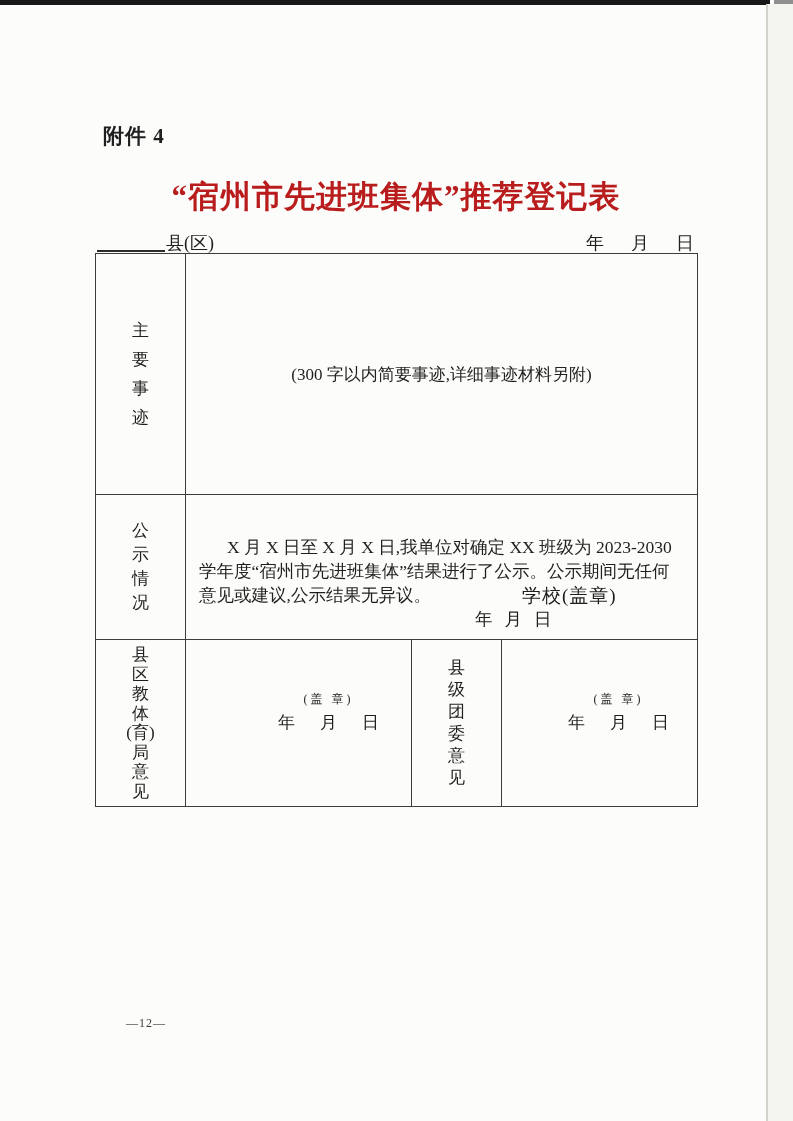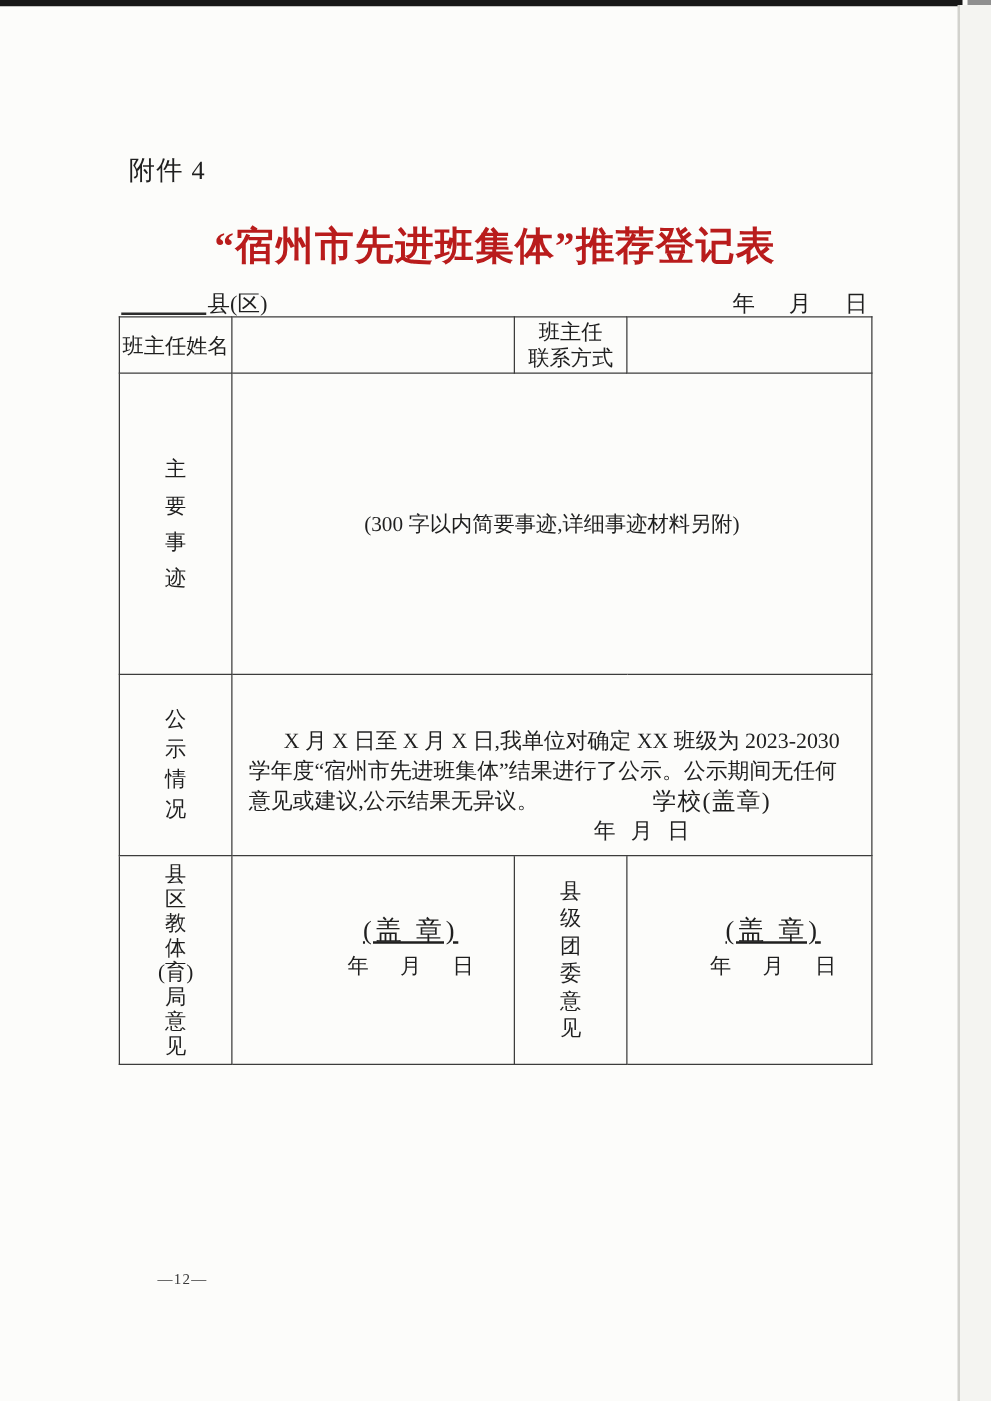--- a/index.html
+++ b/index.html
@@ -9,21 +9,21 @@
     background:#fcfcfa; overflow:hidden;
     font-family:"Liberation Serif","DejaVu Serif",serif;
     color:#1f1f1f;
   }
   
   .top-strip   { position:absolute; left:0; top:0; width:770px; height:5px; background:#181818; }
   .top-patch   { position:absolute; left:774px; top:0; width:19px; height:8px; background:#8f8f8f; }
   .edge-line   { position:absolute; left:766px; top:4px; width:2px; height:1117px; background:#d2d2cd; }
   .edge-area   { position:absolute; left:768px; top:4px; width:25px; height:1117px; background:#f4f4f1; }
 
-  .attachment  { position:absolute; left:103px; top:122px; font-size:21px; letter-spacing:1px; }
+  .attachment  { position:absolute; left:103px; top:122px; font-size:21px; letter-spacing:1px;font-weight:bold; }
   .doc-title   { position:absolute; left:95px; top:176px; width:602px; text-align:center;
                  font-size:31px; font-weight:700; letter-spacing:1px; color:#b91c1c; }
 
   .county-underline { position:absolute; left:97px; top:228px; width:68px; height:24px;
                       border-bottom:2px solid #2c2c2c; }
   .county-label { position:absolute; left:166px; top:231px; font-size:18px; }
   .header-date  { position:absolute; left:586px; top:231px; display:flex; gap:27px; font-size:18px; }
 
   table.form-table {
     position:absolute; left:95px; top:253px;
@@ -48,21 +48,21 @@
   .pub-cell { position:relative; vertical-align:top; }
   .pub-text { padding:7px 14px 0 13px; text-indent:1.6em; line-height:24px; font-size:17.5px; }
   .pub-sign { position:absolute; left:296px; top:88px;  font-size:19px; letter-spacing:1px;margin-left:40px; }
   .pub-date { position:absolute; left:289px; top:112px; display:flex; gap:12px; font-size:17.5px; }
 
   .seal-cell  { vertical-align:bottom; }
   .seal-block { display:flex; flex-direction:column; align-items:center; gap:3px;
                 padding-bottom:22px; position:relative; }
   .seal-block.shift-a { left:30px; }
   .seal-block.shift-b { left:19px; }
-  .seal-text { letter-spacing:3px; font-size:21px;text-decoration:underline; }
+  .seal-text { letter-spacing:3px; font-size:12px; }
   .seal-date { display:flex; gap:25px; font-size:17px; }
 
   .page-number { position:absolute; left:126px; top:1016px; font-size:12px; letter-spacing:1px; color:#3a3a3a; }
 </style>
 </head>
 <body>
 
 <div class="page">
 
   <div class="top-strip"></div>
@@ -84,27 +84,20 @@
   </div>
 
   <table class="form-table">
     <colgroup>
       <col style="width:90px">
         <col style="width:226px">
         <col style="width:90px">
         <col style="width:196px">
     </colgroup>
     <tbody>
-    <tr style="height:45px">
-      <td class="lab">班主任姓名</td>
-      <td></td>
-      <td class="lab preline">班主任
-联系方式</td>
-      <td></td>
-    </tr>
     <tr style="height:241px">
       <td class="vlab4 preline">主
 要
 事
 迹</td>
       <td class="deeds-cell" colspan="3">
         <span>(300 字以内简要事迹,详细事迹材料另附)</span>
       </td>
     </tr>
     <tr style="height:145px">

